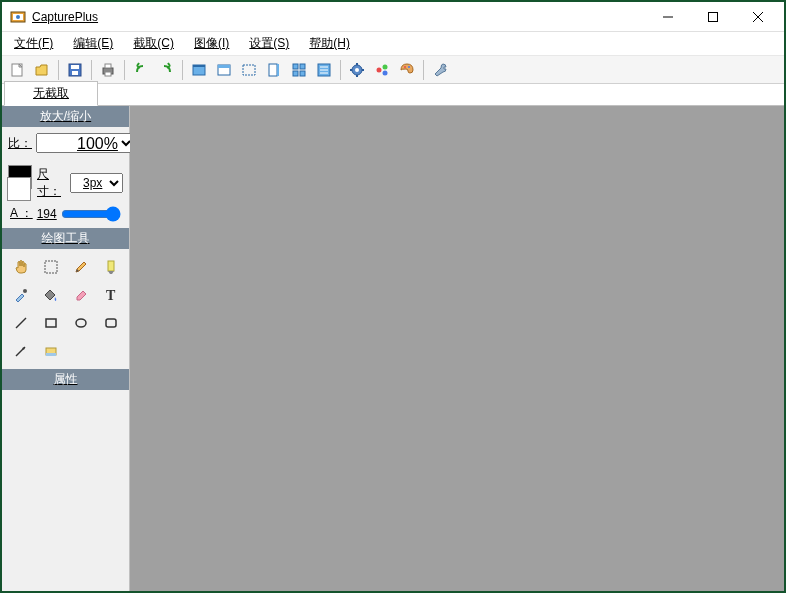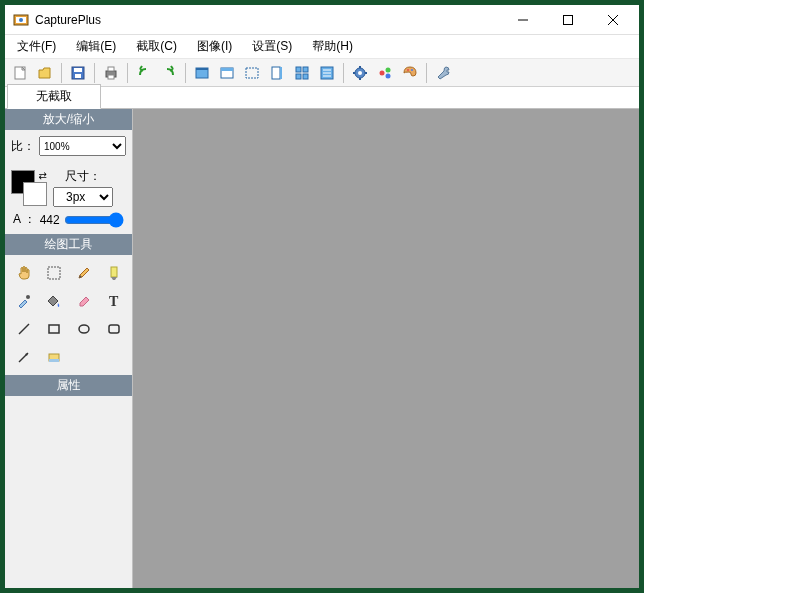--- a/index.html
+++ b/index.html
@@ -1,41 +1,41 @@
 <!DOCTYPE html>
 <html><head>
 <meta charset="utf-8">
 <style>
 * { margin: 0; padding: 0; box-sizing: border-box; }
 body { font-family: "Microsoft YaHei", "SimSun", sans-serif; font-size: 12px; background: #fff; }
-.window { width: 644px; height: 593px; border: 5px solid #14532d; display: flex; flex-direction: column; }
+.window { width: 786px; height: 593px; border: 2px solid #14532d; display: flex; flex-direction: column; text-decoration: underline; }
 .titlebar { height: 30px; background: #fff; display: flex; align-items: center; padding: 0 4px; border-bottom: 1px solid #e0e0e0; }
 .titlebar .app-icon { width: 16px; height: 16px; margin: 0 6px 0 4px; }
 .titlebar .title { flex: 1; font-size: 12px; }
 .titlebar .winbtn { width: 45px; height: 29px; display: flex; align-items: center; justify-content: center; cursor: pointer; }
 .menubar { height: 24px; background: #fff; display: flex; align-items: center; padding: 0 2px; border-bottom: 1px solid #e8e8e8; }
 .menubar .menuitem { padding: 3px 10px; cursor: pointer; }
 .toolbar { height: 28px; background: #f5f5f5; display: flex; align-items: center; padding: 2px 4px; gap: 3px; border-bottom: 1px solid #d0d0d0; }
 .toolbar .tbtn { width: 22px; height: 22px; display: flex; align-items: center; justify-content: center; cursor: pointer; border: 1px solid transparent; }
 .toolbar .sep { width: 1px; height: 20px; background: #c0c0c0; margin: 0 2px; }
 .tabbar { height: 22px; background: #fff; display: flex; align-items: flex-end; border-bottom: 1px solid #c0c0c0; }
 .tabbar .tab { padding: 3px 28px; border: 1px solid #c0c0c0; border-bottom: 1px solid #fff; margin-bottom: -1px; background: #fff; cursor: pointer; margin-left: 2px; }
 .workarea { flex: 1; display: flex; overflow: hidden; }
 .sidebar { width: 128px; background: #f0f0f0; border-right: 1px solid #c0c0c0; display: flex; flex-direction: column; }
 .sidehdr { background: #7a8a9a; color: #fff; text-align: center; padding: 2px 0; font-size: 12px; }
 .sidesection { padding: 4px; background: #f0f0f0; }
 .zoomrow { display: flex; align-items: center; gap: 4px; padding: 2px; }
-.zoomrow select { flex: 1; font-size: 10px; height: 20px; }
+.zoomrow select { flex: 1; font-size: 16px; height: 20px; padding-left: 36px; }
 .proprow { display: flex; align-items: center; gap: 6px; padding: 2px; }
 .swatch { width: 24px; height: 24px; border: 1px solid #888; }
 .swatches { position: relative; width: 36px; height: 36px; }
 .swatches .sw1 { position: absolute; top: 0; left: 0; background: #000; }
 .swatches .sw2 { position: absolute; bottom: 0; right: 0; background: #fff; }
 .swatches .swap { position: absolute; top: 0; right: 0; font-size: 10px; cursor: pointer; }
-.sizecol { display: flex; flex-direction: column; align-items: center; gap: 2px; }
+.sizecol { display: flex; flex-direction: row; align-items: center; gap: 2px; }
 .sizecol select { width: 60px; font-size: 12px; height: 20px; padding-left: 8px; }
 .alpharow { display: flex; align-items: center; gap: 4px; padding: 2px 4px; }
 .alpharow input[type=range] { width: 60px; }
 .toolgrid { display: grid; grid-template-columns: repeat(4, 26px); gap: 4px; padding: 6px; justify-content: center; }
 .toolgrid .tool { width: 26px; height: 24px; display: flex; align-items: center; justify-content: center; cursor: pointer; border: 1px solid transparent; }
 .canvas { flex: 1; background: #a0a0a0; }
 svg { display: block; }
 </style>
 </head>
 <body>
@@ -214,21 +214,21 @@
             <div class="swatch sw2"></div>
             <span class="swap">⇄</span>
           </div>
           <div class="sizecol">
             <span>尺寸：</span>
             <select><option>3px</option></select>
           </div>
         </div>
         <div class="alpharow">
           <span>A ：</span>
-          <span>442</span>
+          <span>194</span>
           <input type="range" min="0" max="255" value="255" style="">
         </div>
       </div>
 
       <div class="sidehdr">绘图工具</div>
       <div class="toolgrid">
         <div class="tool">
             <svg width="16" height="16">
               <path d="M5 7 L5 3 Q6 2 7 3 L7 7 L7 2 Q8 1 9 2 L9 7 L9 3 Q10 2 11 3 L11 8 L11 5 Q12 4 13 5 L13 11 Q13 14 9 14 L7 14 Q5 14 4 12 L3 9 Q4 8 5 9 Z" fill="#f4c878" stroke="#b08830"></path>
             </svg>

